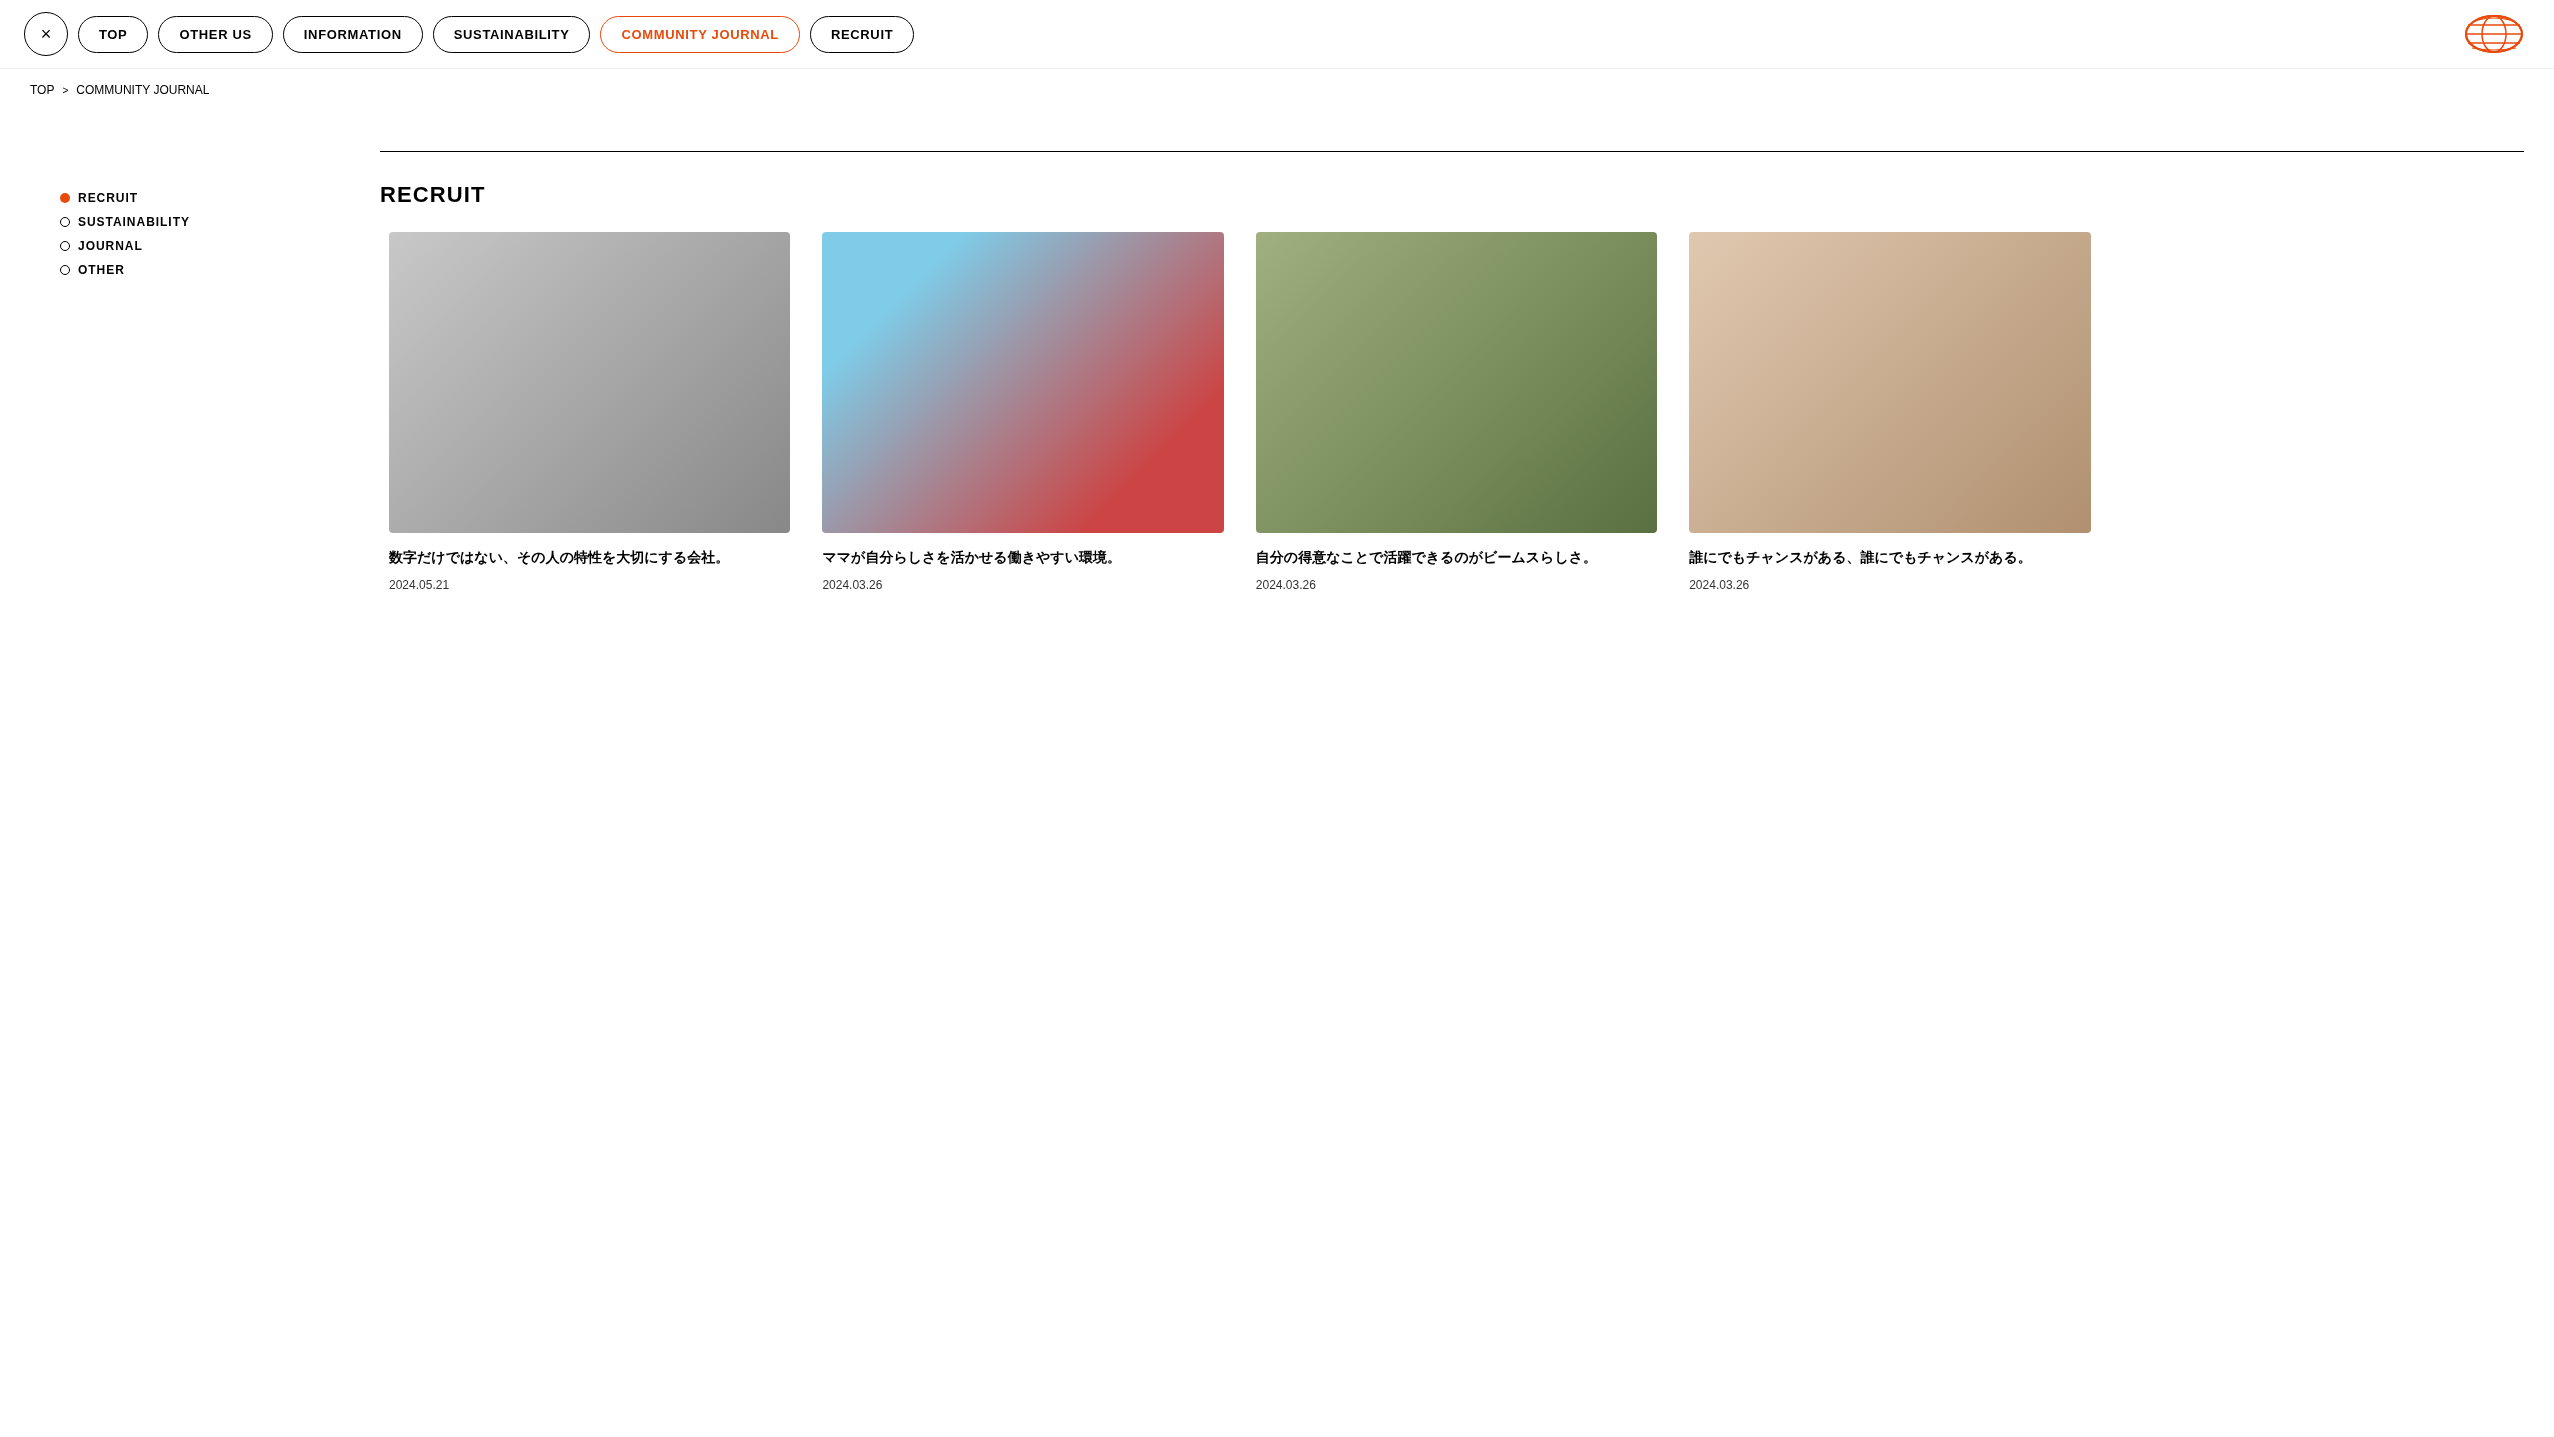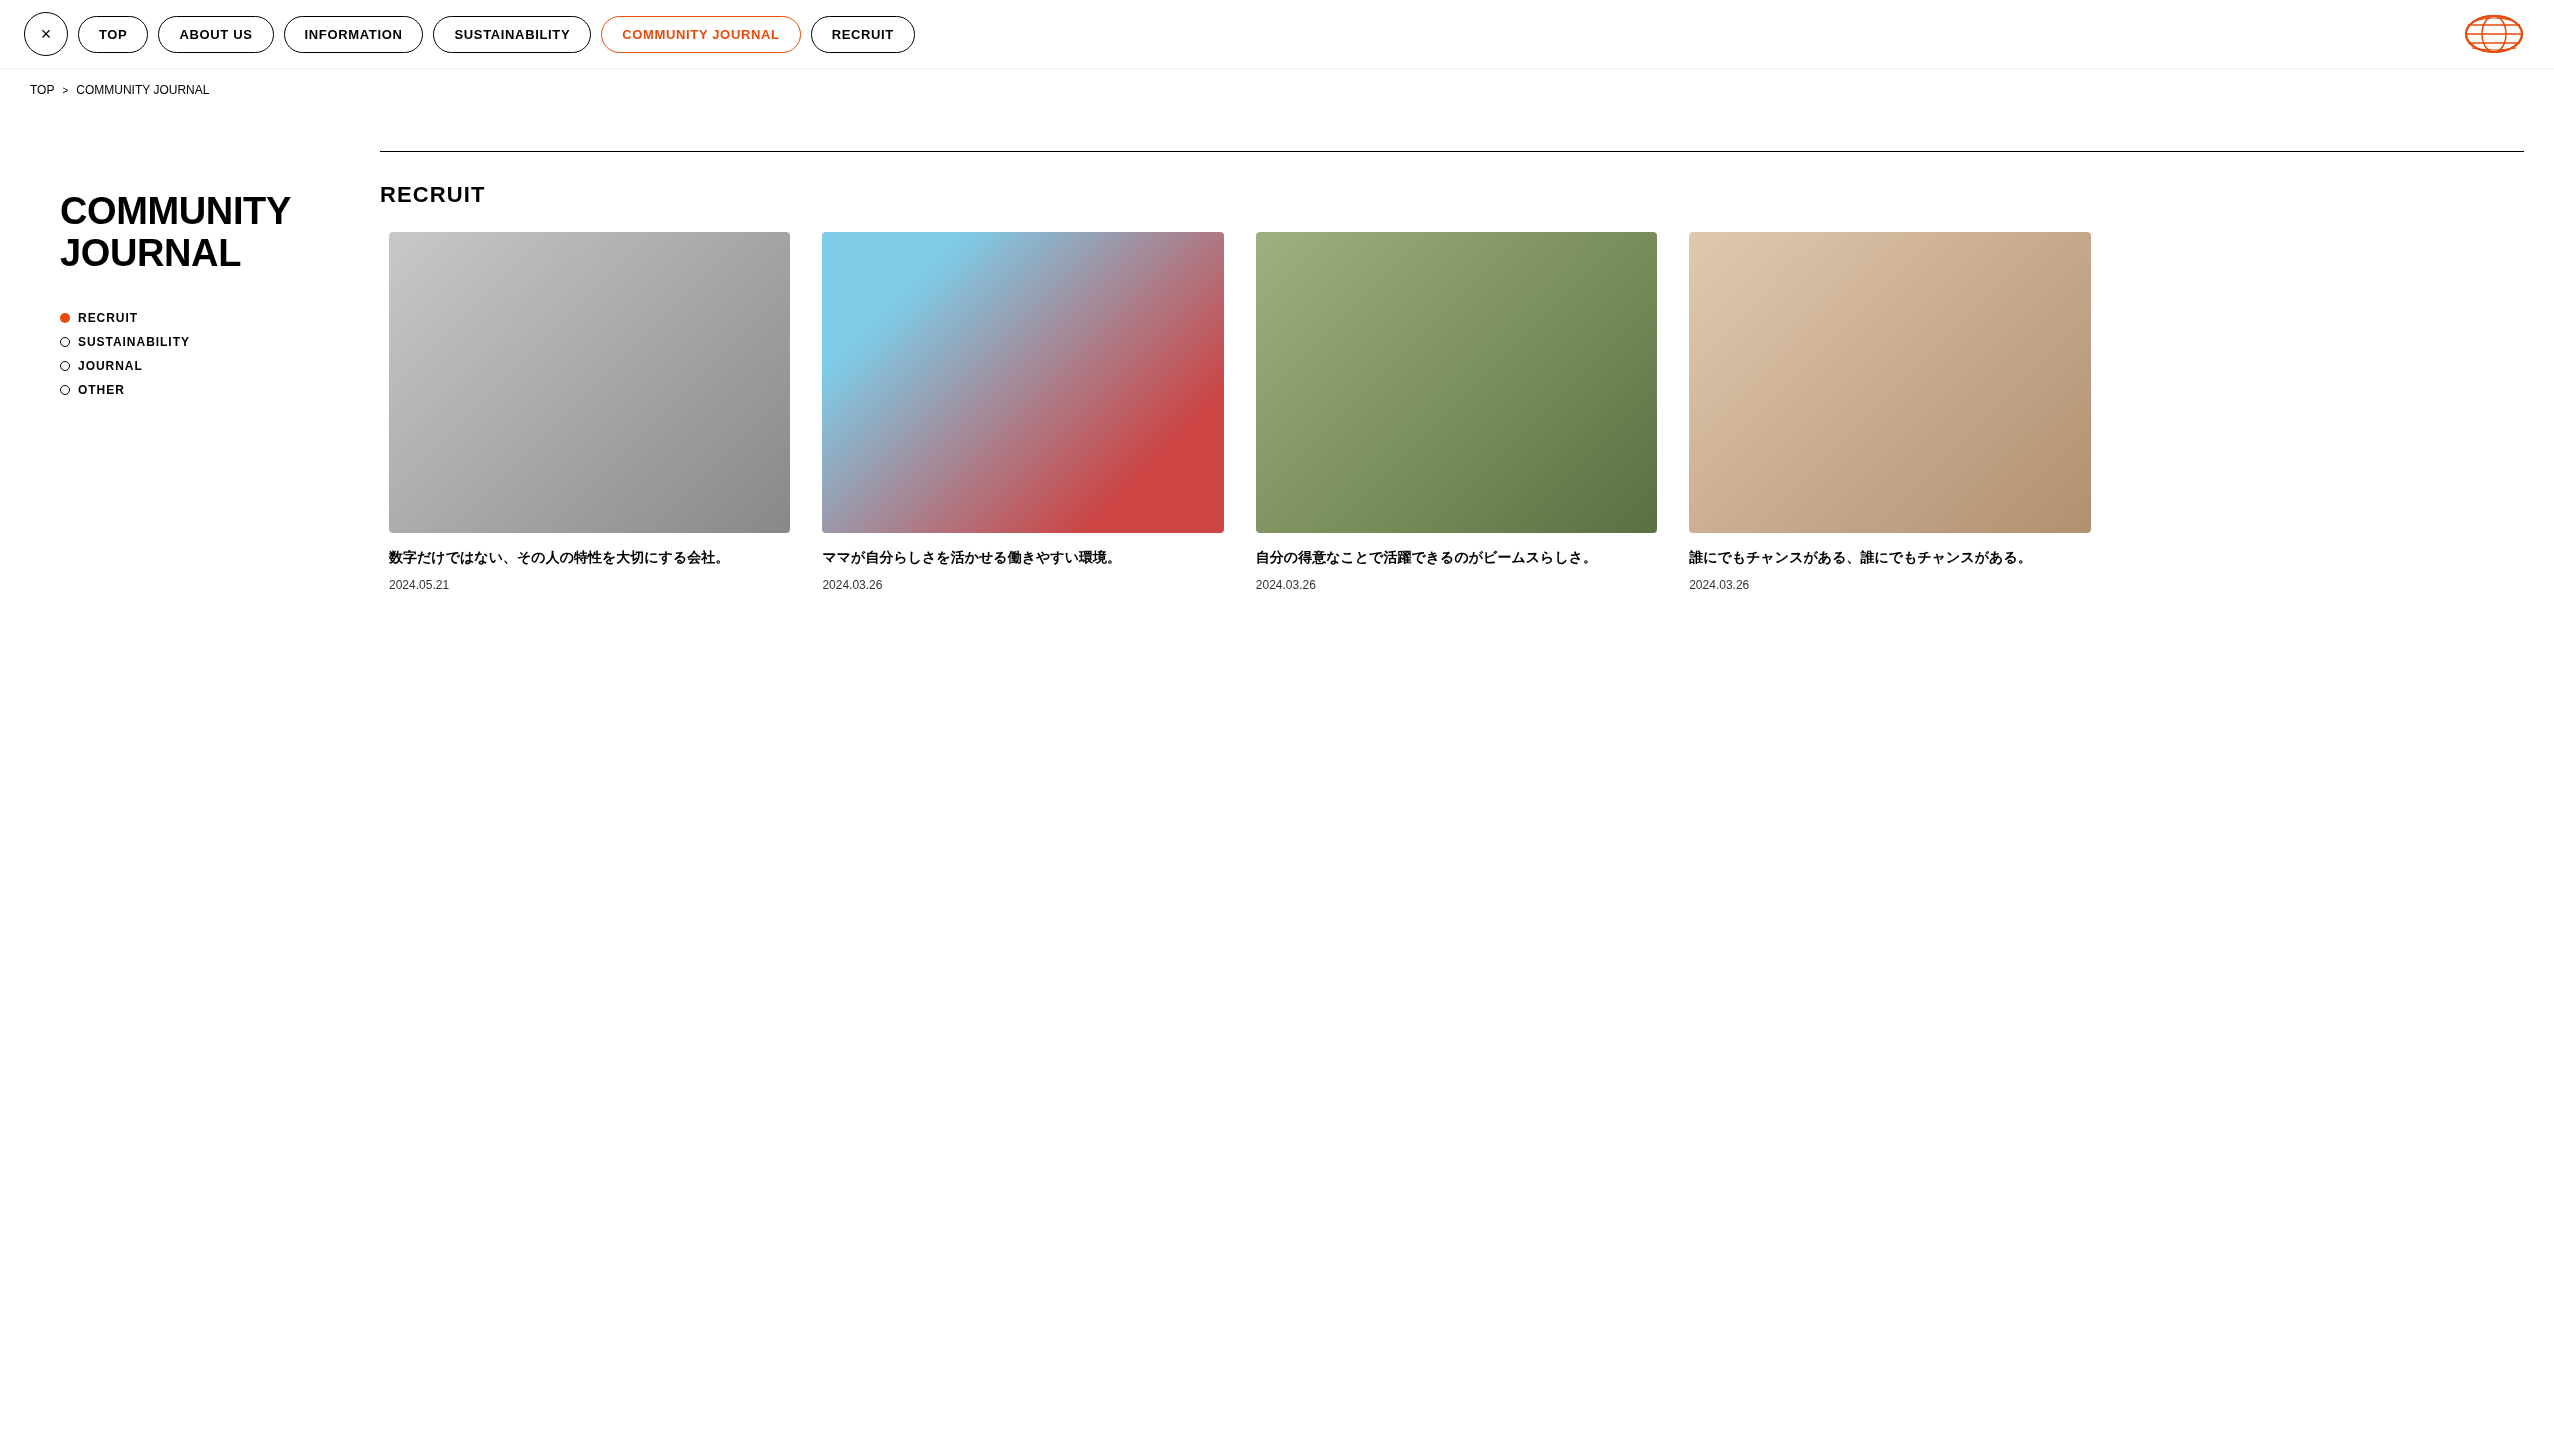--- a/index.html
+++ b/index.html
@@ -176,21 +176,21 @@
 </head>
 <body>
 
 <nav class="nav">
   <button class="nav-close">
     <span>×</span>
   </button>
 
   <div id="nav-items" style="display: flex; gap: 10px;">
       <button class="nav-btn">TOP</button>
-      <button class="nav-btn">ABOUT US</button>
+      <button class="nav-btn">OTHER US</button>
       <button class="nav-btn">INFORMATION</button>
       <button class="nav-btn">SUSTAINABILITY</button>
       <button class="nav-btn active">COMMUNITY JOURNAL</button>
       <button class="nav-btn">RECRUIT</button>
     </div>
   <div class="nav-logo globe-icon">
     <svg viewBox="0 0 72 44" xmlns="http://www.w3.org/2000/svg">
       <ellipse cx="36" cy="22" rx="28" ry="18" fill="none" stroke="#e84a0c" stroke-width="2"></ellipse>
       <ellipse cx="36" cy="22" rx="12" ry="18" fill="none" stroke="#e84a0c" stroke-width="1.5"></ellipse>
       <line x1="8" y1="22" x2="64" y2="22" stroke="#e84a0c" stroke-width="1.5"></line>
@@ -206,24 +206,20 @@
 
 <div class="breadcrumb">
   <span>TOP</span>
   <span class="breadcrumb-sep">&gt;</span>
   <span>COMMUNITY JOURNAL</span>
 </div>
 
 <div class="page-body">
 
   <aside class="sidebar">
-    <h1 class="sidebar-title">
-      <span>COMMUNITY</span><br>
-      <span>JOURNAL</span>
-    </h1>
     <ul class="sidebar-filter-list" id="filter-list">
     <li class="sidebar-filter-item">
           <span class="filter-dot filled"></span>
           <span>RECRUIT</span>
         </li>
         <li class="sidebar-filter-item">
           <span class="filter-dot empty"></span>
           <span>SUSTAINABILITY</span>
         </li>
         <li class="sidebar-filter-item">

